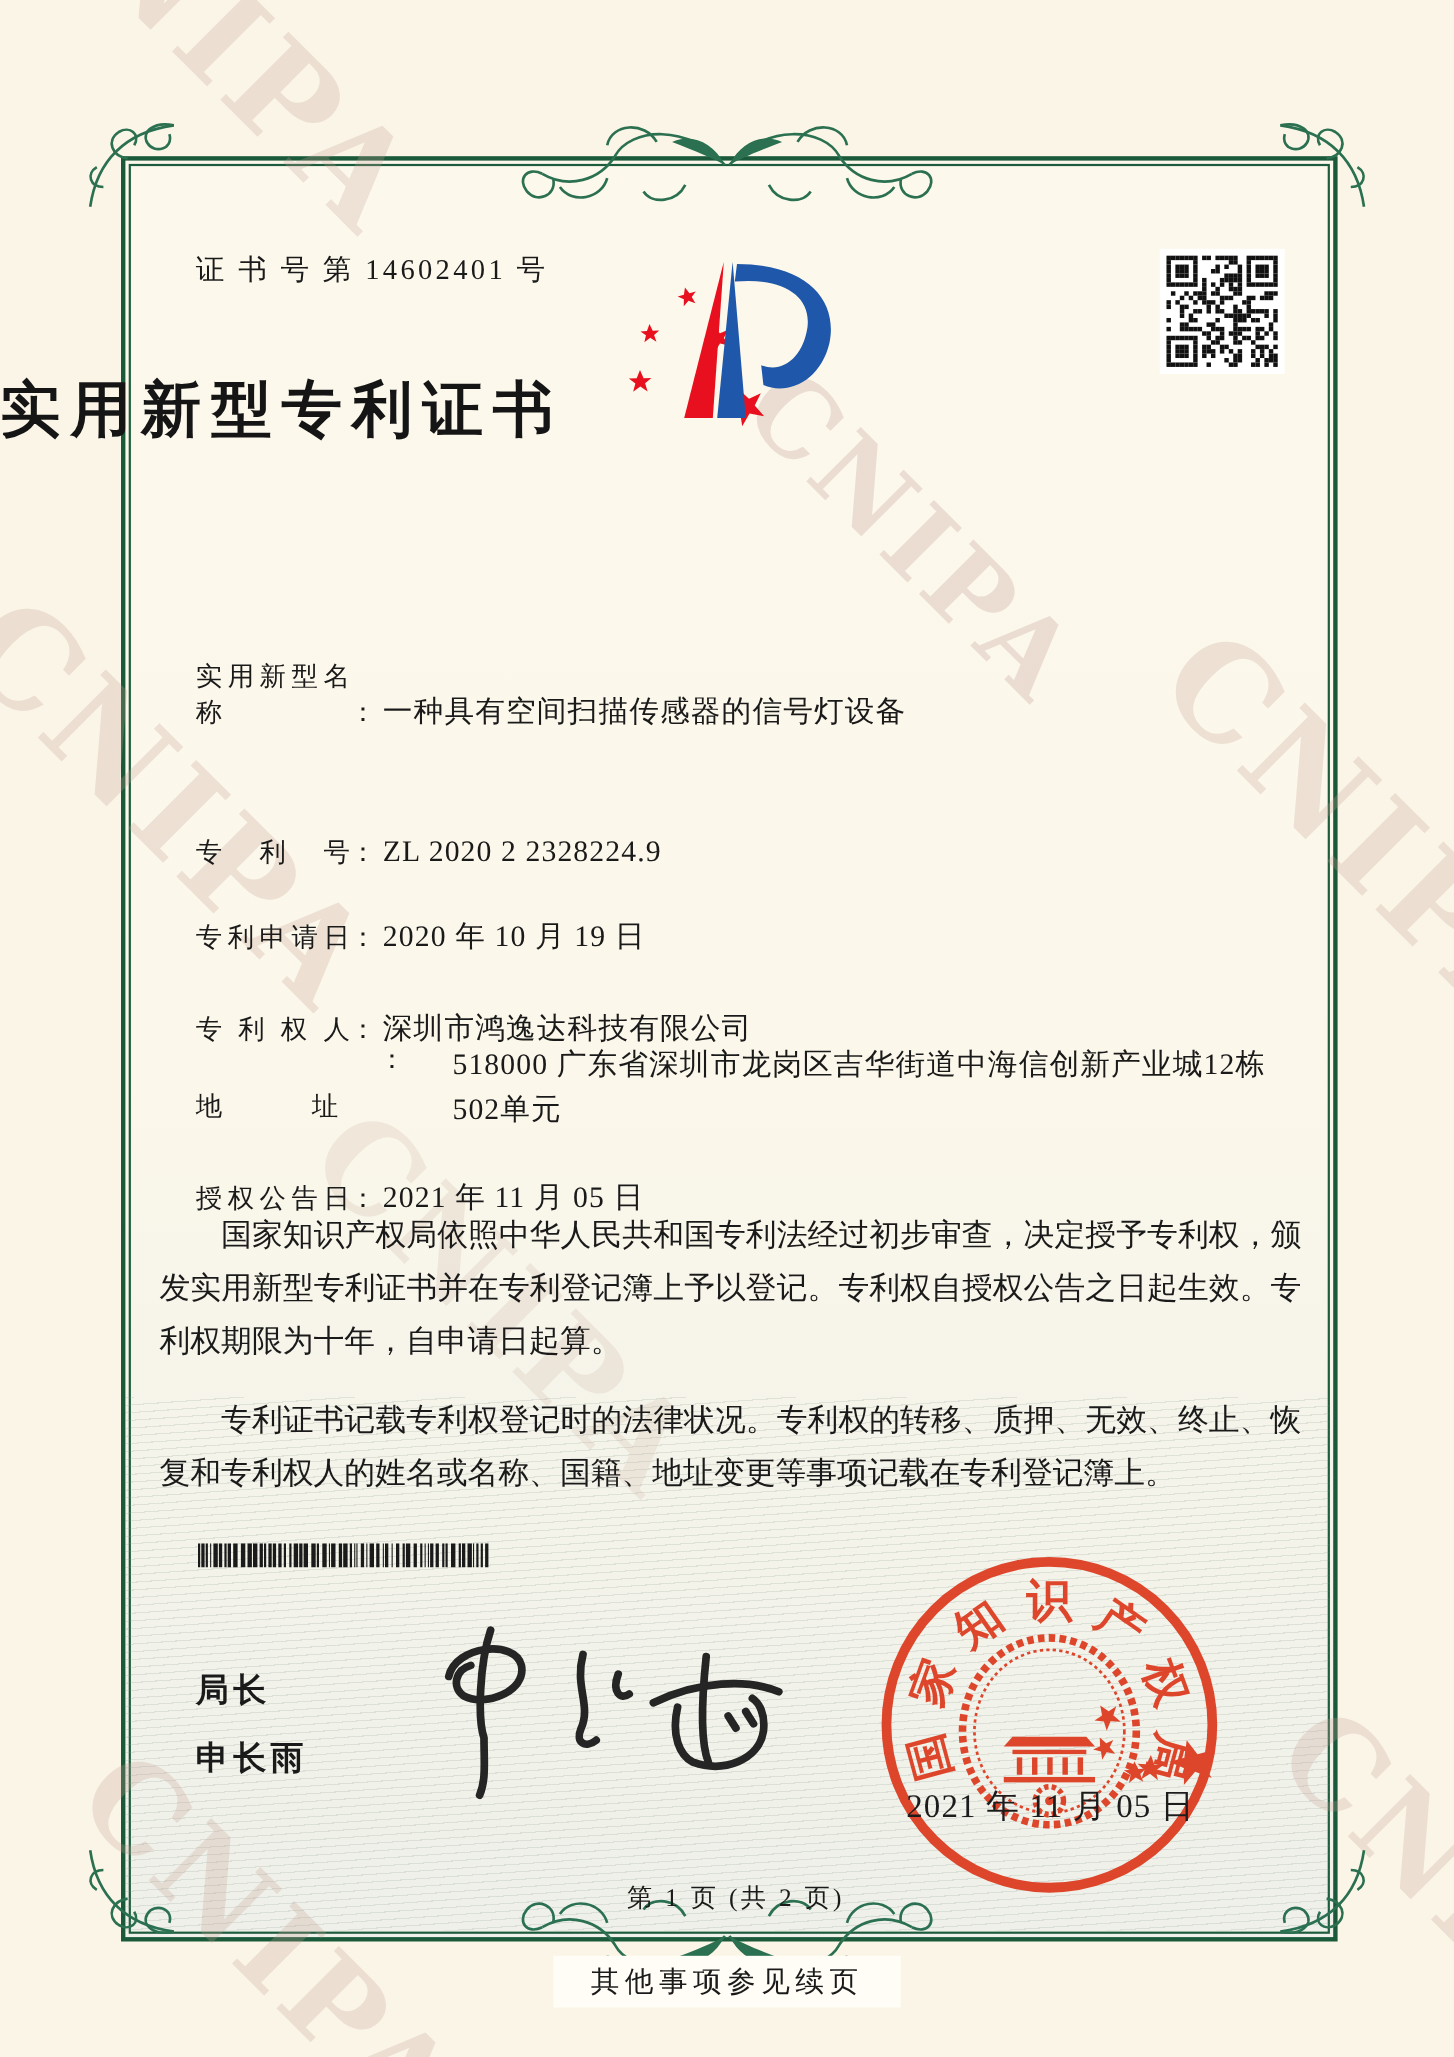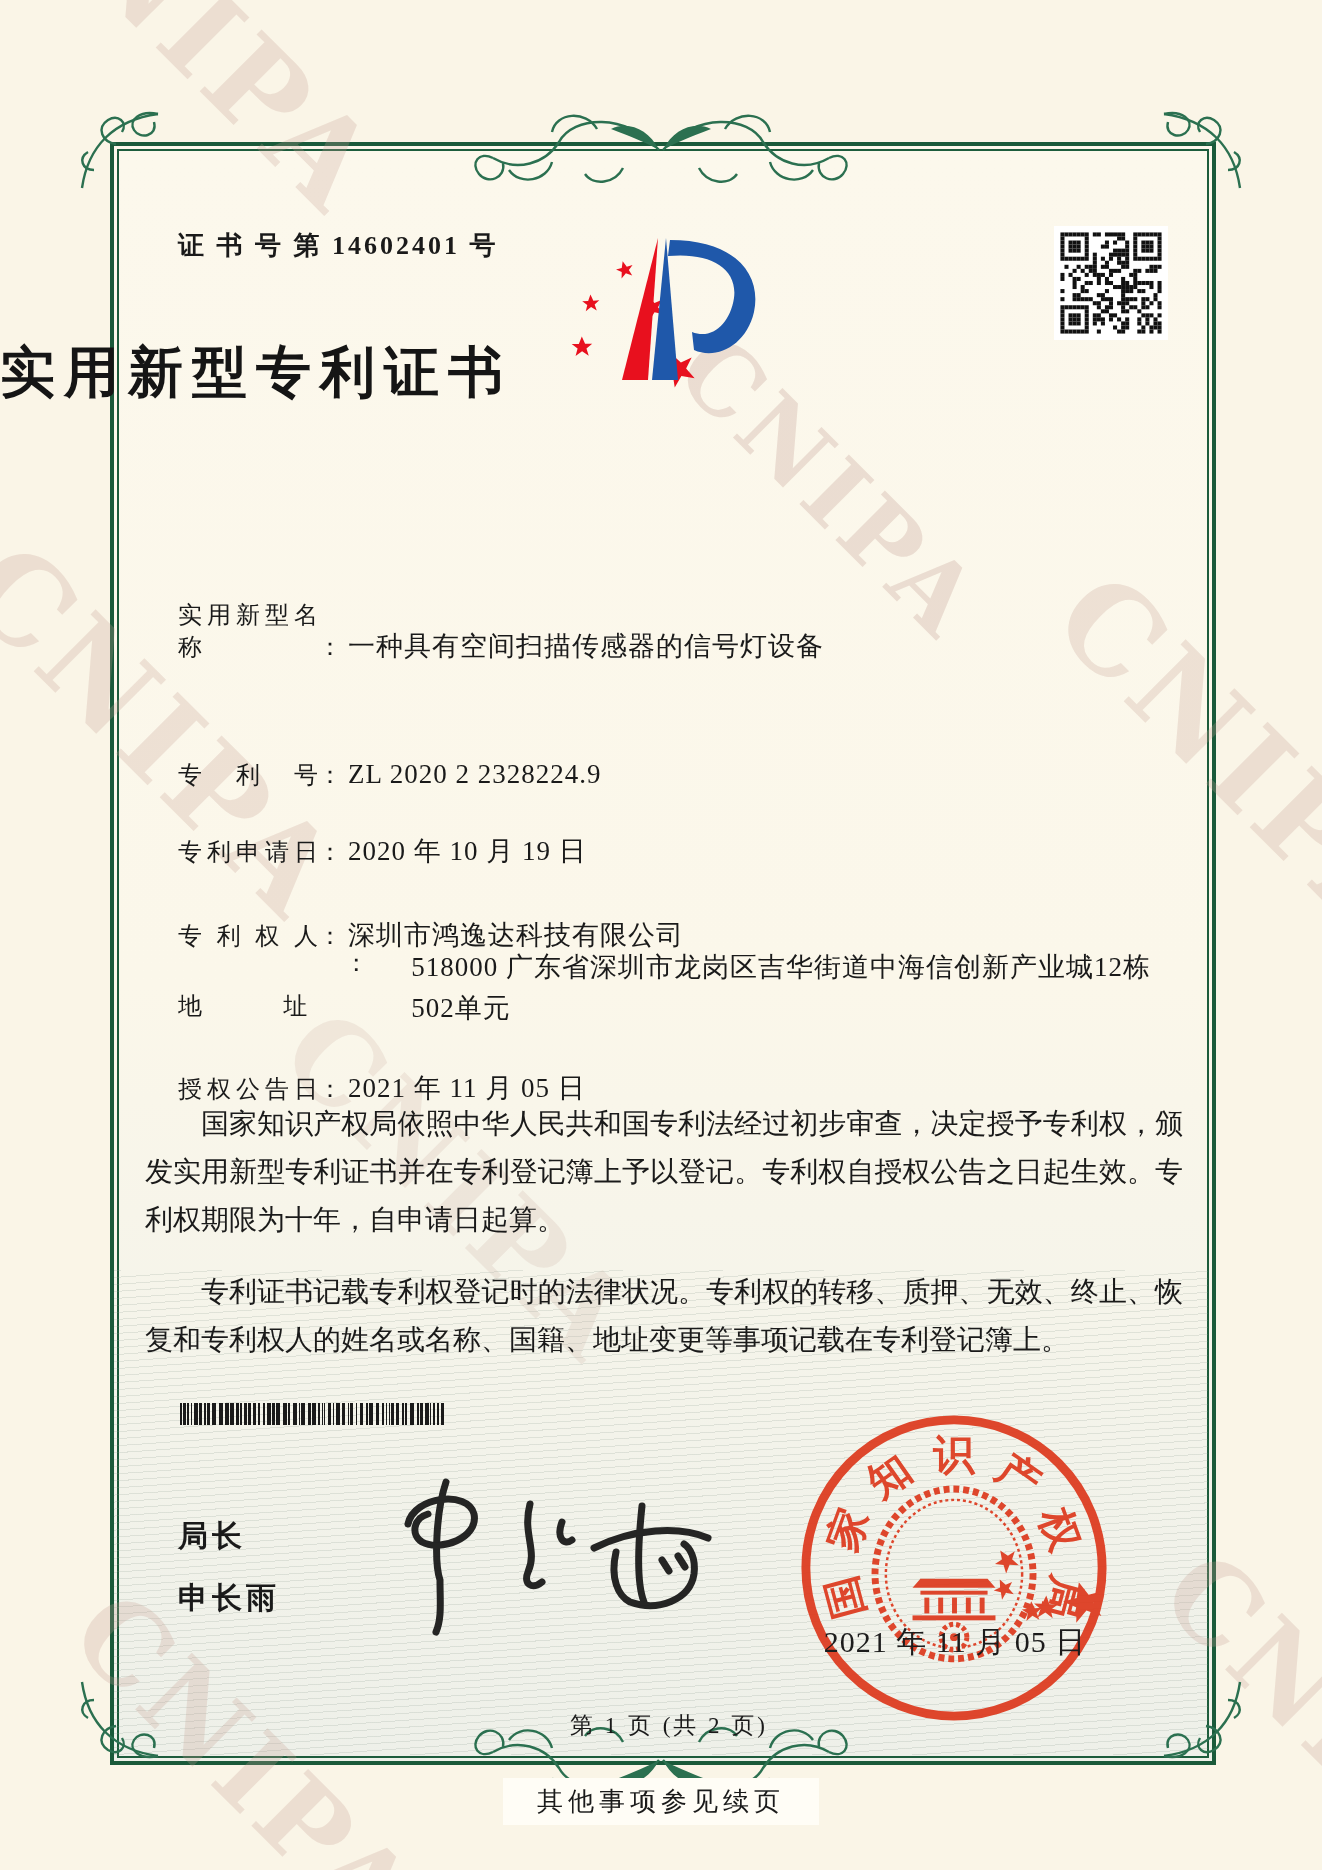--- a/index.html
+++ b/index.html
@@ -14,21 +14,21 @@
   .frame{position:absolute;left:110px;top:142px;width:1098px;height:1615px;z-index:1;
          border:4px solid #1a5a3a;
          background:linear-gradient(180deg,#fcf8ec 0%,#fbf7ea 52%,#f3f3ea 80%,#eef0e9 100%);}
   .frame-inner{position:absolute;left:3px;top:3px;right:3px;bottom:3px;border:2px solid #1d5c3c;}
   .guilloche{position:absolute;left:114px;top:1270px;width:1094px;height:485px;z-index:1;
              background:repeating-linear-gradient(176deg,rgba(135,152,140,0.20) 0 1px,transparent 1px 7px);}
 
   .ornament{position:absolute;z-index:2;}
 
   
-  .cert-no{position:absolute;left:178px;top:228px;z-index:3;font-size:26px;letter-spacing:3px;font-weight:bold;}
+  .cert-no{position:absolute;left:178px;top:228px;z-index:3;font-size:26px;letter-spacing:3px;}
   .logo{position:absolute;left:570px;top:232px;width:200px;height:160px;z-index:3;}
   .qr{position:absolute;left:1054px;top:226px;width:114px;height:114px;z-index:3;}
   .page-title{position:absolute;left:0;top:336px;width:1322px;z-index:3;
               font-size:55px;font-weight:bold;letter-spacing:9px;color:#151515;}
 
   
   .frow{position:absolute;left:178px;width:1000px;z-index:3;font-size:27px;}
   .flabel{display:inline-block;width:140px;font-size:24px;text-align:justify;text-align-last:justify;vertical-align:baseline;margin-top:43px;}
   .fcolon{font-size:24px;padding-right:6px;}
   .fvalue{font-size:27px;letter-spacing:1px;}

